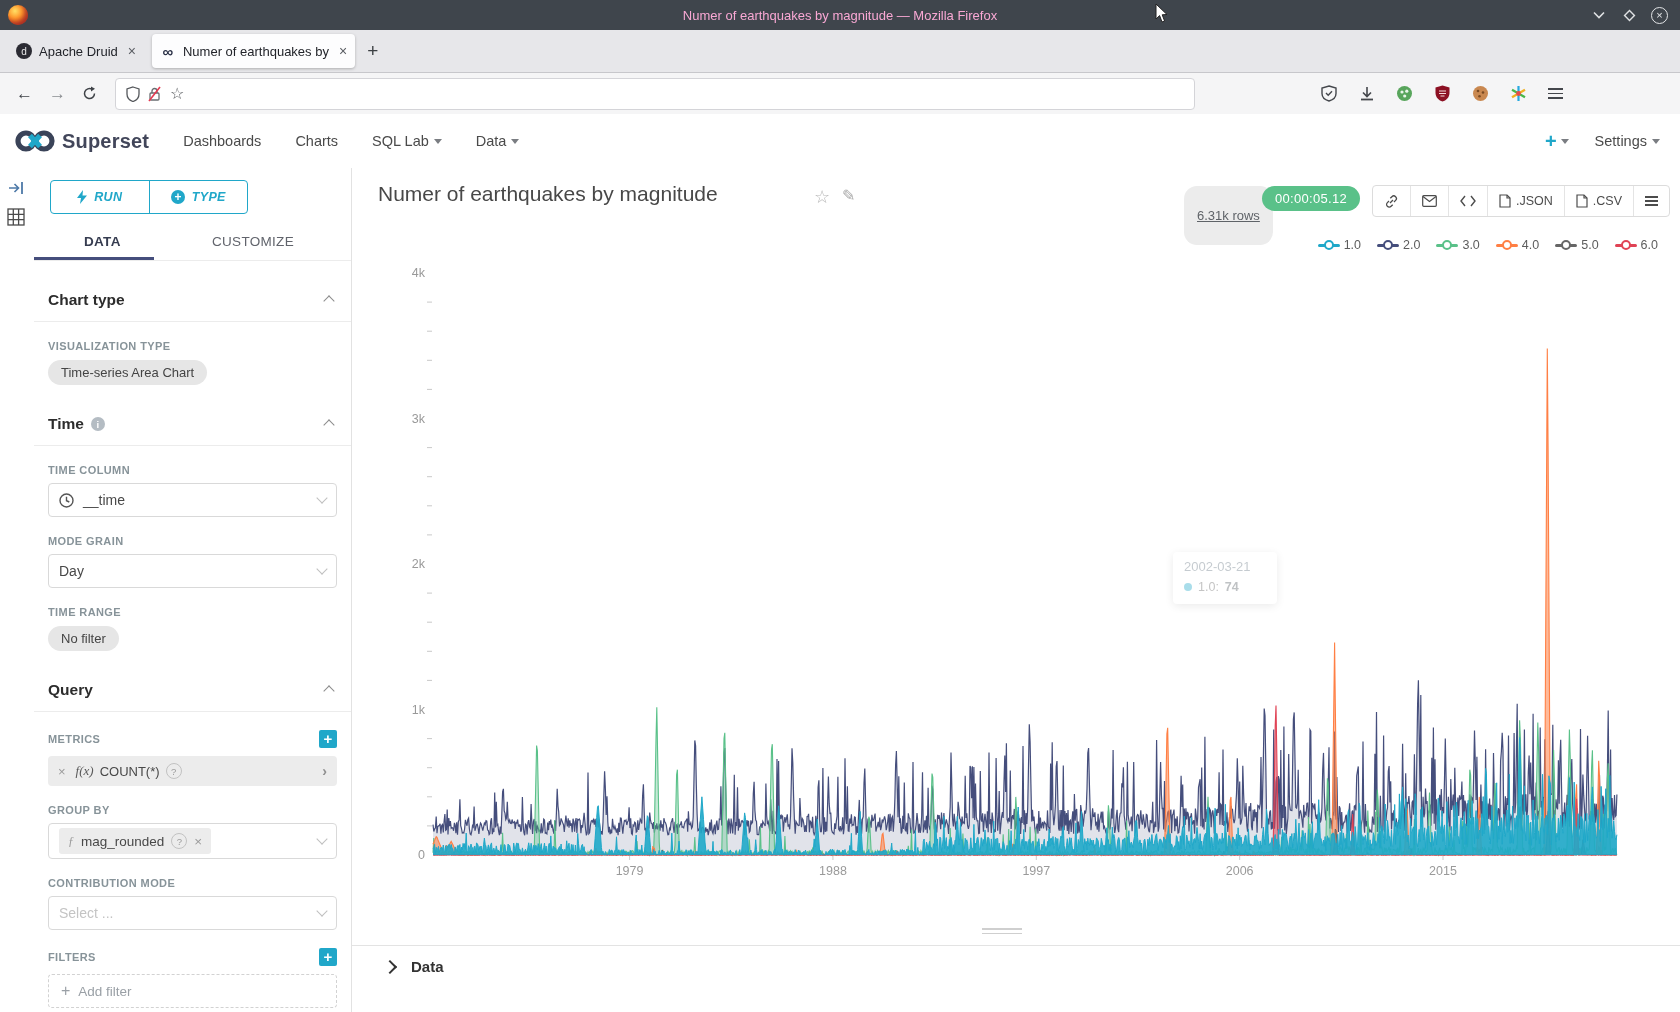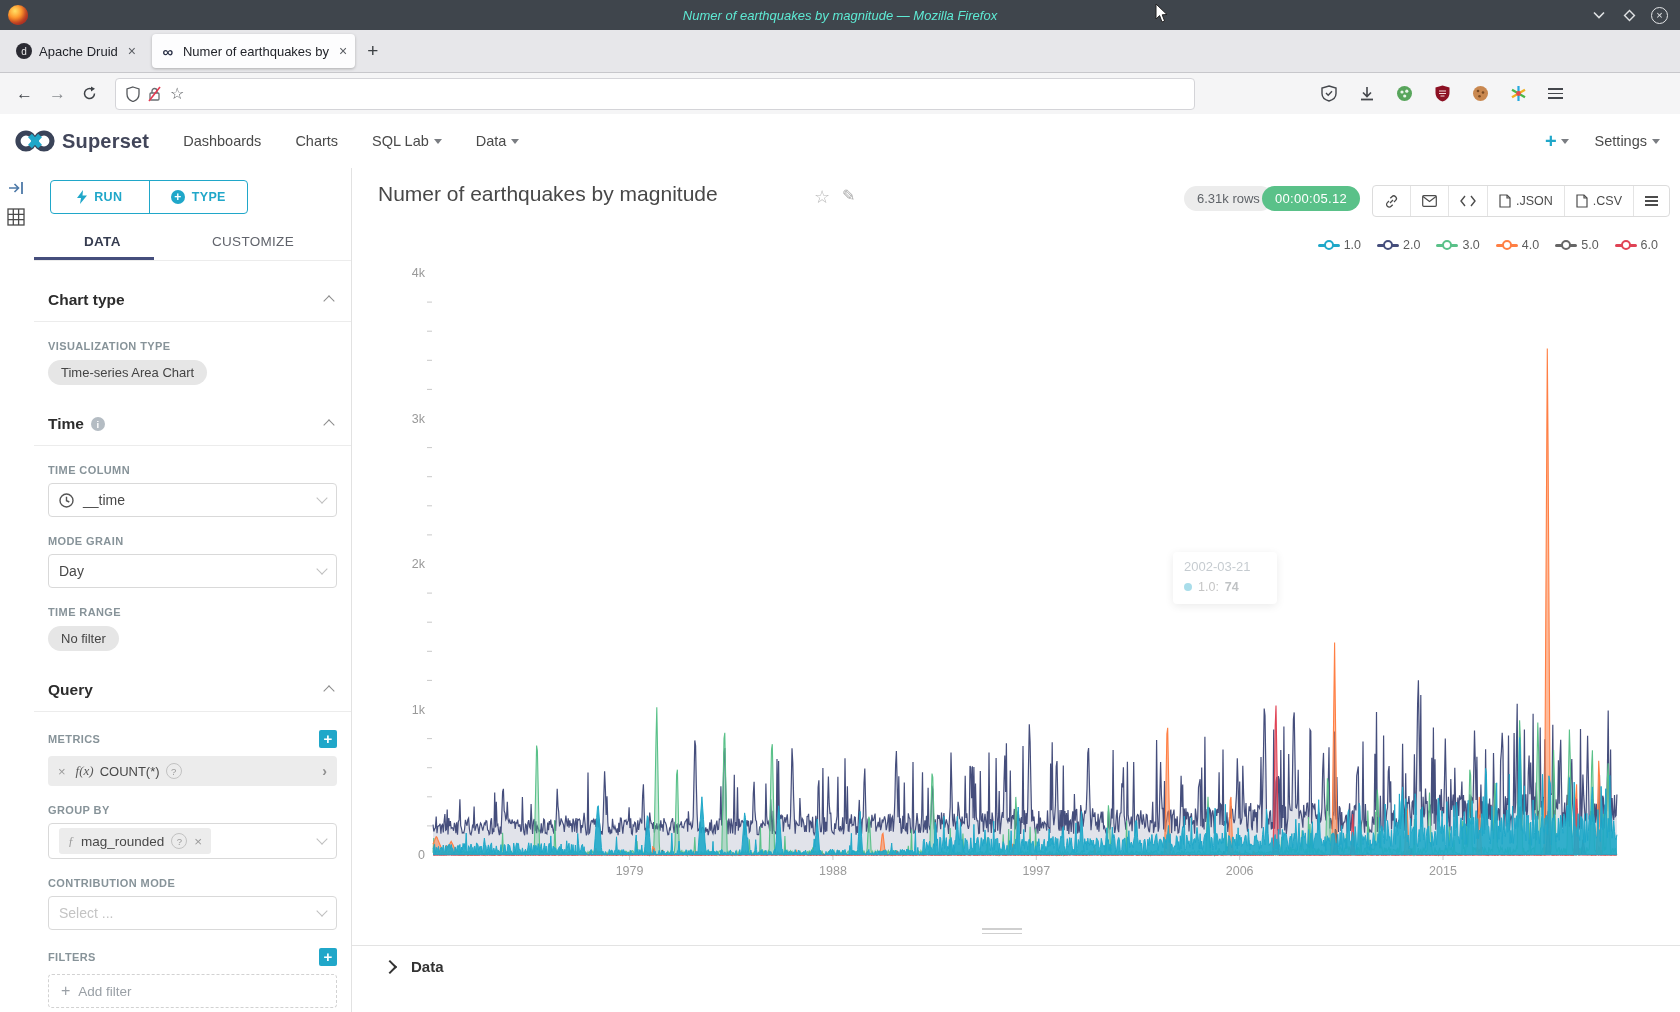--- a/index.html
+++ b/index.html
@@ -1,21 +1,21 @@
 <!DOCTYPE html>
 <html><head>
 <meta charset="utf-8">
 <style>
   html,body{margin:0;padding:0;overflow:hidden;background:#fff;}
   body{width:1680px;height:1012px;position:relative;font-family:"Liberation Sans",sans-serif;-webkit-font-smoothing:antialiased;}
 
   
   #titlebar{position:absolute;left:0;top:0;width:1680px;height:30px;background:#3f454c;display:flex;align-items:center;}
   #ff-logo{width:20px;height:20px;border-radius:50%;margin-left:8px;background:radial-gradient(circle at 35% 30%,#ffe066 0%,#ff9a2e 35%,#e4530f 70%,#b5320a 100%);box-shadow:inset -3px -3px 4px rgba(120,20,60,.5);}
-  #win-title{position:absolute;left:0;right:0;text-align:center;color:#5eead4;font-size:13px;pointer-events:none;font-style:italic;}
+  #win-title{position:absolute;left:0;right:0;text-align:center;color:#f9a8d4;font-size:13px;pointer-events:none;}
   #win-controls{margin-left:auto;display:flex;align-items:center;gap:14px;margin-right:12px;color:#dfe1e3;}
   .winbtn{width:16px;height:16px;display:flex;align-items:center;justify-content:center;}
   #btn-close{border:1.5px solid #e4e6e8;border-radius:50%;width:15px;height:15px;font-size:11px;line-height:11px;color:#e4e6e8;}
   #cursor{position:absolute;left:1155px;top:3px;}
 
   
   #tabbar{position:absolute;left:0;top:30px;width:1680px;height:42px;background:#e7e7ea;border-bottom:1px solid #c7c7cb;display:flex;align-items:center;}
   .tab{display:flex;align-items:center;height:34px;border-radius:4px;padding:0 8px;margin-left:8px;font-size:13px;color:#22242a;max-width:215px;}
   .tab.active{background:#fdfdfe;box-shadow:0 1px 3px rgba(0,0,0,.25);}
   .tab .favicon{width:16px;height:16px;border-radius:50%;margin-right:7px;flex:0 0 16px;}
@@ -50,21 +50,21 @@
   .caret-down{width:0;height:0;border-left:4px solid transparent;border-right:4px solid transparent;border-top:5px solid #7a7d82;display:inline-block;}
 
   
   #main{position:absolute;left:0;top:168px;width:1680px;height:844px;background:#fff;}
   #iconstrip{position:absolute;left:0;top:0;width:34px;height:844px;border-right:1px solid #f0f0f0;background:#fff;}
   #collapse-ic{position:absolute;left:8px;top:12px;}
   #grid-ic{position:absolute;left:7px;top:40px;}
 
   
   #cpanel{position:absolute;left:34px;top:0;width:318px;height:844px;background:#fff;border-right:1px solid #e2e2e2;padding:0 14px;box-sizing:border-box;}
-  #runsave{margin-top:12px;margin-left:2px;width:196px;height:32px;border:1px solid #20a7c9;border-radius:4px;display:flex;}
+  #runsave{margin-top:12px;margin-left:2px;width:196px;height:32px;border:1px solid #20a7c9;border-radius:4px;display:flex;font-style:italic;}
   #runsave .rsbtn{flex:1;display:flex;align-items:center;justify-content:center;gap:7px;color:#20a7c9;font-size:12.5px;font-weight:bold;letter-spacing:.3px;}
   #run-btn{border-right:1px solid #20a7c9;}
   #save-plus{width:14px;height:14px;border-radius:50%;background:#20a7c9;color:#fff;font-size:12px;line-height:14px;text-align:center;font-weight:bold;}
   #ptabs{position:relative;margin-top:12px;height:34px;}
   #ptab-data{position:absolute;left:36px;top:8px;font-size:13.5px;font-weight:bold;color:#363c50;letter-spacing:.3px;}
   #ptab-customize{position:absolute;left:164px;top:8px;font-size:13.5px;color:#61646c;letter-spacing:.3px;}
   #ptab-underline{position:absolute;left:-14px;bottom:0;width:120px;height:3px;background:#454e7c;}
   #ptabs-divider{height:1px;background:#ececec;margin:0 -14px;}
 
   .sec-head{display:flex;align-items:center;margin-top:28px;height:22px;}
@@ -92,21 +92,21 @@
   #groupby-pill .gx{color:#9b9b9b;font-size:12px;}
   #addfilter{margin-top:8px;height:32px;border:1.5px dashed #d2d2d2;border-radius:4px;display:flex;align-items:center;padding:0 12px;color:#9aa0a6;font-size:13.5px;gap:8px;}
   #addfilter .plus{font-size:16px;color:#9aa0a6;}
 
   
   #chartpanel{position:absolute;left:352px;top:0;width:1328px;height:844px;background:#fff;}
   #chart-header{position:absolute;left:0;top:0;width:100%;height:56px;}
   #chart-title{position:absolute;left:26px;top:14px;font-size:21px;color:#484848;}
   #title-star{position:absolute;left:462px;top:18px;color:#b8b8b8;font-size:18px;}
   #title-edit{position:absolute;left:490px;top:18px;color:#a8a8a8;font-size:16px;}
-  #rows-badge{position:absolute;left:832px;top:18px;background:#ececec;color:#5f6368;font-size:13px;border-radius:13px;padding:5px 13px;}
+  #rows-badge{position:absolute;left:832px;top:18px;background:#ececec;color:#5f6368;font-size:13px;border-radius:13px;padding:22px 13px;text-decoration:underline;}
   #timer-badge{position:absolute;left:910px;top:18px;background:#5ac189;color:#fff;font-size:13px;border-radius:13px;padding:5px 13px;letter-spacing:.3px;}
   #btn-group{position:absolute;left:1020px;top:17px;height:30px;border:1px solid #dcdcdc;border-radius:4px;display:flex;align-items:stretch;background:#fff;}
   .bg-item{display:flex;align-items:center;justify-content:center;padding:0 11px;border-right:1px solid #e4e4e4;color:#4c4c4c;font-size:12.5px;gap:5px;}
   .bg-item:last-child{border-right:none;}
   #bg-menu{flex-direction:column;gap:2.5px;justify-content:center;}
   #bg-menu span{display:block;width:13px;height:1.6px;background:#4c4c4c;}
 
   #legend{position:absolute;top:70px;right:22px;display:flex;align-items:center;gap:16px;}
   .legend-item{display:flex;align-items:center;gap:4px;}
   .lg-glyph{position:relative;width:22px;height:10px;}

